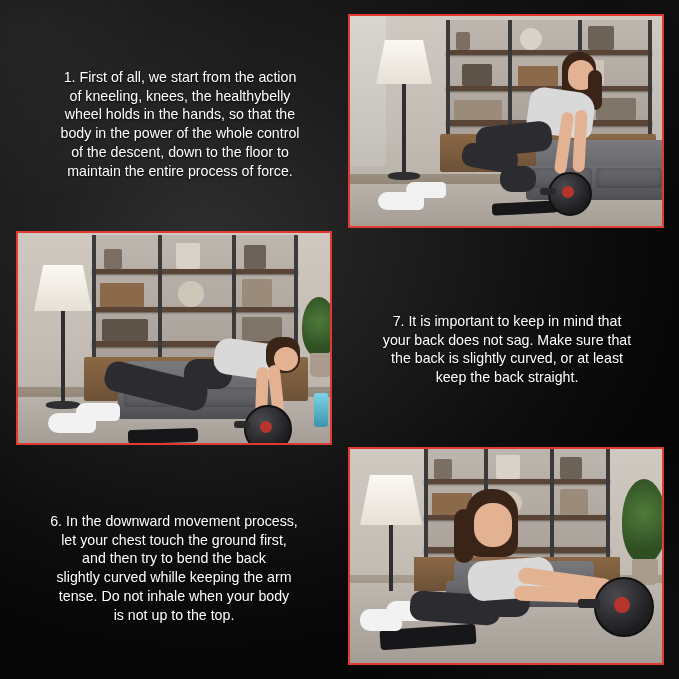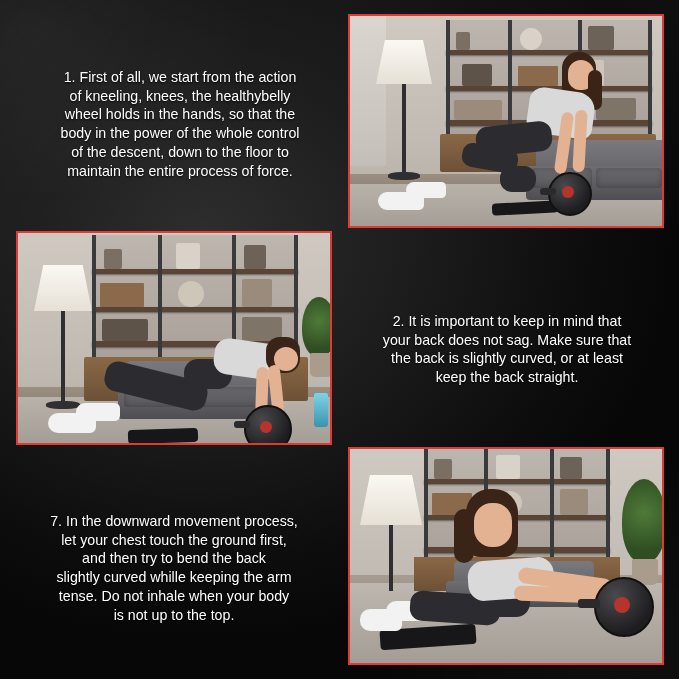--- a/index.html
+++ b/index.html
@@ -293,21 +293,21 @@
       <div class="lb skin" style="left:256px; top:114px; width:24px; height:24px; border-radius:12px;"></div>
       <div class="lb skin" style="left:252px; top:132px; width:12px; height:48px; border-radius:6px; transform:rotate(-6deg);"></div>
       <div class="lb skin" style="left:238px; top:134px; width:12px; height:46px; border-radius:6px; transform:rotate(2deg);"></div>
 
       <div class="wheel-outer" style="left:226px; top:172px; width:44px; height:44px;"></div>
       <div class="wheel-hub" style="left:242px; top:188px; width:12px; height:12px;"></div>
       <div class="wheel-bar" style="left:216px; top:188px; width:16px; height:7px;"></div>
     </div>
   </div>
 
-  <div class="caption" style="left:352px; top:312px; width:310px;">2. It is important to keep in mind that
+  <div class="caption" style="left:352px; top:312px; width:310px;">7. It is important to keep in mind that
 your back does not sag. Make sure that
 the back is slightly curved, or at least
 keep the back straight.</div>
 
   <div class="panel" style="left:348px; top:447px; width:316px; height:218px;">
     <div class="scene">
       <div class="wall"></div>
       <div class="floor" style="height:88px; background:linear-gradient(180deg,#a79c90 0%,#8f8376 50%,#7c7063 100%);"></div>
       <div class="rug" style="left:-12px; right:-12px; bottom:0; height:80px; background:linear-gradient(180deg,#bdb7b0,#a49d95);"></div>
 
@@ -350,20 +350,20 @@
       <div class="lb hair" style="left:104px; top:60px; width:20px; height:54px; border-radius:10px;"></div>
       <div class="lb skin" style="left:168px; top:124px; width:94px; height:16px; border-radius:8px; transform:rotate(8deg);"></div>
       <div class="lb skin" style="left:164px; top:138px; width:92px; height:15px; border-radius:8px; transform:rotate(2deg);"></div>
 
       <div class="wheel-outer" style="left:244px; top:128px; width:56px; height:56px;"></div>
       <div class="wheel-hub" style="left:264px; top:148px; width:16px; height:16px;"></div>
       <div class="wheel-bar" style="left:228px; top:150px; width:22px; height:9px;"></div>
     </div>
   </div>
 
-  <div class="caption" style="left:14px; top:512px; width:320px;">7. In the downward movement process,
+  <div class="caption" style="left:14px; top:512px; width:320px;">6. In the downward movement process,
 let your chest touch the ground first,
 and then try to bend the back
 slightly curved whille keeping the arm
 tense. Do not inhale when your body
 is not up to the top.</div>
 
 </div>
 
 </body></html>

